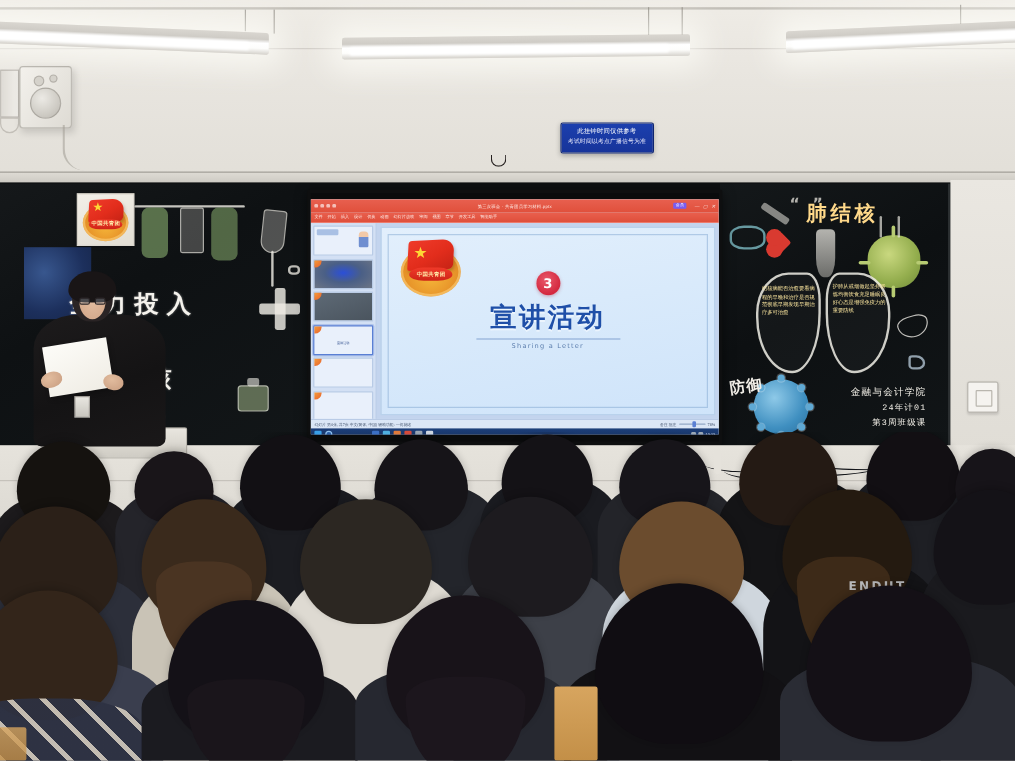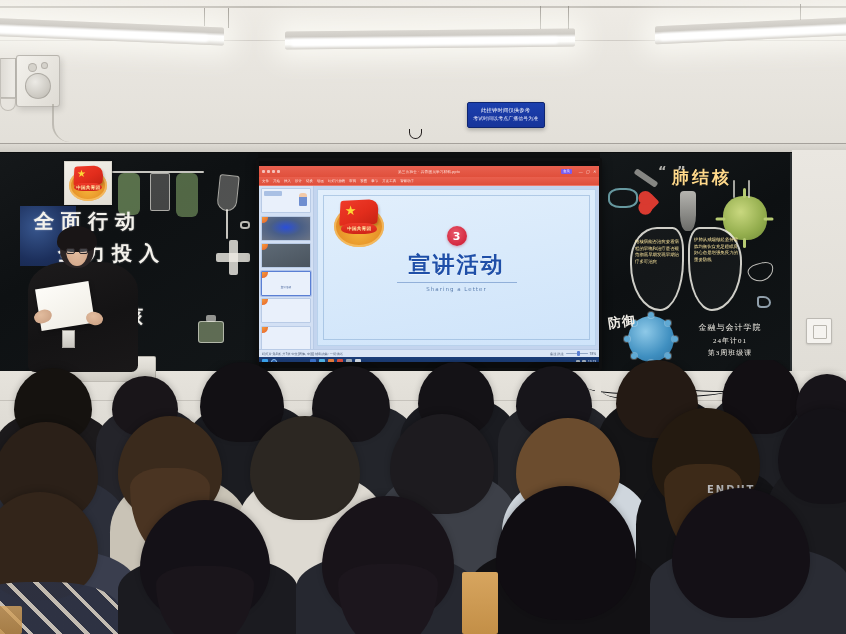--- a/index.html
+++ b/index.html
@@ -249,22 +249,22 @@
   .heart-draw::before, .heart-draw::after {
     content:""; position:absolute; width:14px; height:14px; background:#d93a30; border-radius:50%;
   }
   .heart-draw::before { left:-7px; top:0; }
   .heart-draw::after { left:0; top:-7px; }
   .syringe {
     position:absolute; left:633px; top:175px; width:26px; height:6px;
     background:rgba(230,228,220,.55); transform: rotate(34deg); border-radius:2px;
   }
   .rb-dept {
-    position:absolute; color:#f5f2ea; font-family:Liberation Serif, serif;
-    font-size:8px; letter-spacing:1px; text-align:center; line-height:1.55;
+    position:absolute; color:#f5f2ea; font-family:Liberation Mono, monospace;
+    font-size:8px; letter-spacing:1px; text-align:right; line-height:1.55;
   }
   .rb-fangyu {
     position:absolute; left:608px; top:313px; color:#f2efe8; font-size:13px;
     font-weight:700; letter-spacing:1px; font-family:"DejaVu Sans", sans-serif;
     transform: rotate(-8deg);
   }
 
   
   .tv-frame {
     position:absolute; left:256px; top:158px; width:346px; height:213px;
@@ -550,21 +550,20 @@
       <span class="wreath"></span>
       <span class="flag"></span>
       <span class="star">★</span>
       <span class="band">
         <b>中国共青团</b>
       </span>
     </div>
   </div>
   <div class="starry"></div>
 
-  <div class="lb-text lb-r1">全面行动</div>
   <div class="lb-text lb-r2">全力投入</div>
   <div class="lb-text lb-r3">民参与</div>
   <div class="lb-text lb-r4">结核</div>
   <div class="lb-text lb-r5">口罩</div>
 
   <div class="board-right"></div>
   <div class="rb-title" style="left:672px;top:166px;color:#ffd98a;">肺结核</div>
   <div class="rb-title" style="left:658px;top:163px;font-size:13px;color:#e9e6de;opacity:.75;">“ ”</div>
 
   <div class="syringe"></div>

